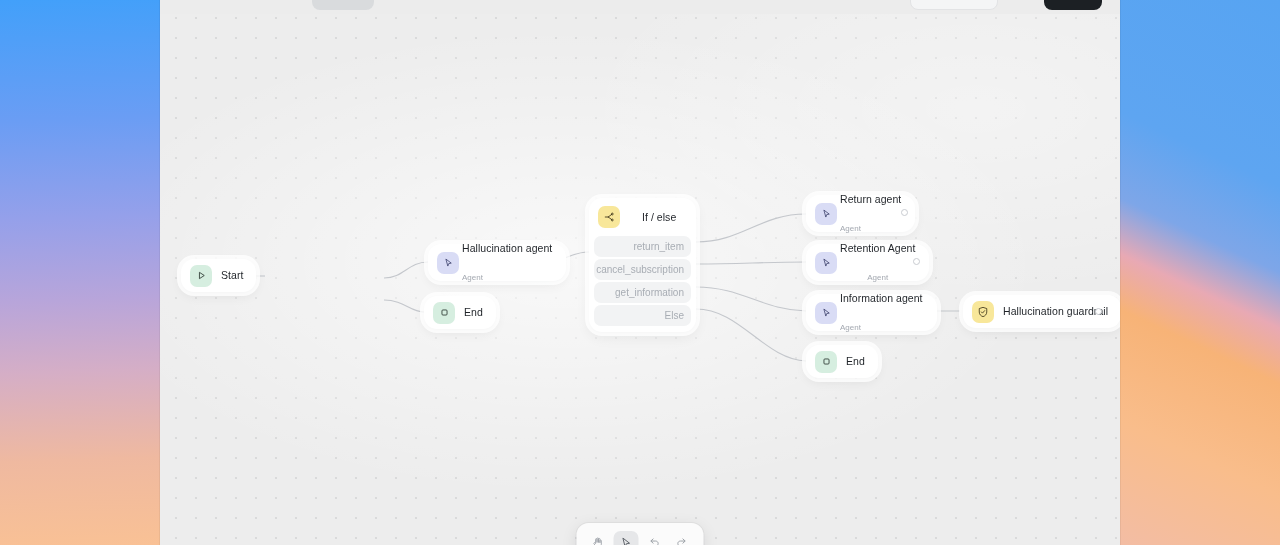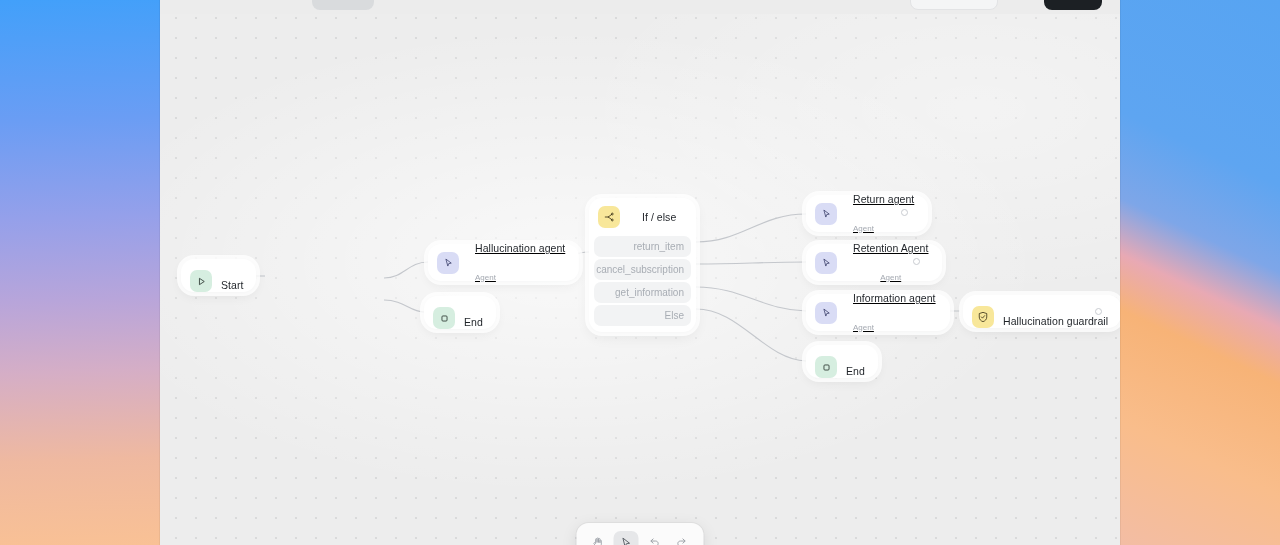--- a/index.html
+++ b/index.html
@@ -155,24 +155,24 @@
   }
   .node-sub {
     font-size: 8px;
     color: #a3a8b0;
     line-height: 1.25;
     margin-top: 18px;
     white-space: nowrap;
   }
 
   
-  .node-simple { height: 33px; padding: 0 13px 0 9px; gap: 9px; align-items: flex-end; }
-
-  
-  .node-stack { height: 37px; padding: 0 14px 0 9px; gap: 16px; text-decoration: underline; }
+  .node-simple { height: 33px; padding: 0 13px 0 9px; gap: 9px; }
+
+  
+  .node-stack { height: 37px; padding: 0 14px 0 9px; gap: 3px; }
   .node-stack .node-text { display: flex; flex-direction: column; justify-content: center; }
 
   
   .node-group {
     position: absolute;
     width: 118px;
     background: #ffffff;
     border-radius: 13px;
     padding: 7px 5px 6px 5px;
     box-shadow:

